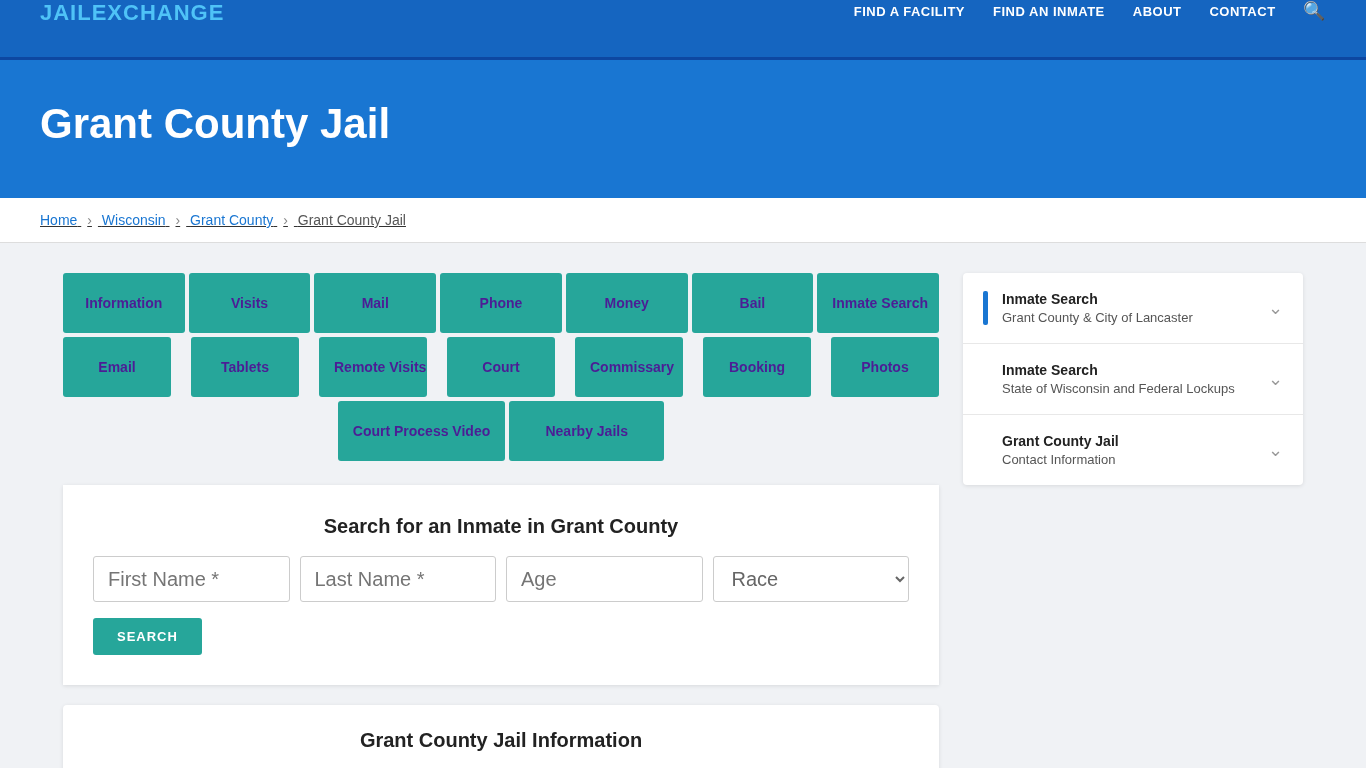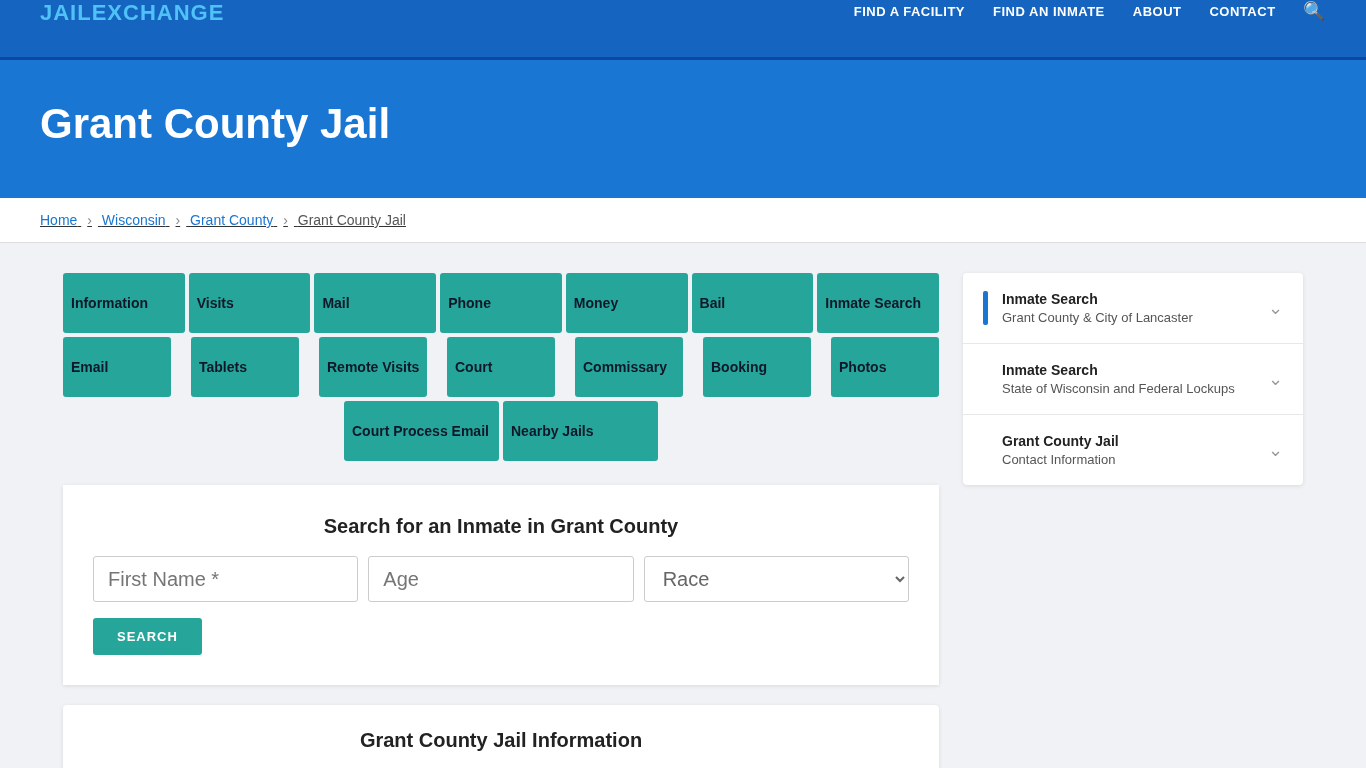--- a/index.html
+++ b/index.html
@@ -100,28 +100,28 @@
       margin-bottom: 4px;
     }
     .grid-buttons-row3 {
       display: flex;
       justify-content: center;
       gap: 4px;
       margin-bottom: 24px;
     }
     .grid-btn {
       background: #26a69a;
-      color: #0f172a;
+      color: #4c1d95;
       border: none;
-      padding: 22px 8px;
+      padding: 22px 15px;
       font-size: 14px;
       font-weight: 600;
       cursor: pointer;
       border-radius: 3px;
-      text-align: left;
+      text-align: center;
       white-space: nowrap;
       min-width: 0;
     }
     .grid-buttons-row3 .grid-btn {
       min-width: 155px;
     }
 
     
     .search-box {
       background: white;
@@ -280,28 +280,29 @@
       <button class="grid-btn">Email</button>
       <button class="grid-btn">Tablets</button>
       <button class="grid-btn">Remote Visits</button>
       <button class="grid-btn">Court</button>
       <button class="grid-btn">Commissary</button>
       <button class="grid-btn">Booking</button>
       <button class="grid-btn">Photos</button>
     </div>
 
     <div class="grid-buttons-row3">
-      <button class="grid-btn">Court Process Email</button>
+      <button class="grid-btn">Court Process Video</button>
       <button class="grid-btn">Nearby Jails</button>
     </div>
 
     <div class="search-box">
       <h2>Search for an Inmate in Grant County</h2>
       <div class="search-fields">
         <input type="text" placeholder="First Name *" style="">
+        <input type="text" placeholder="Last Name *" style="">
         <input type="text" placeholder="Age" style="">
         <select>
           <option>Race</option>
           <option>White</option>
           <option>Black</option>
           <option>Hispanic</option>
           <option>Asian</option>
           <option>Other</option>
         </select>
       </div>

